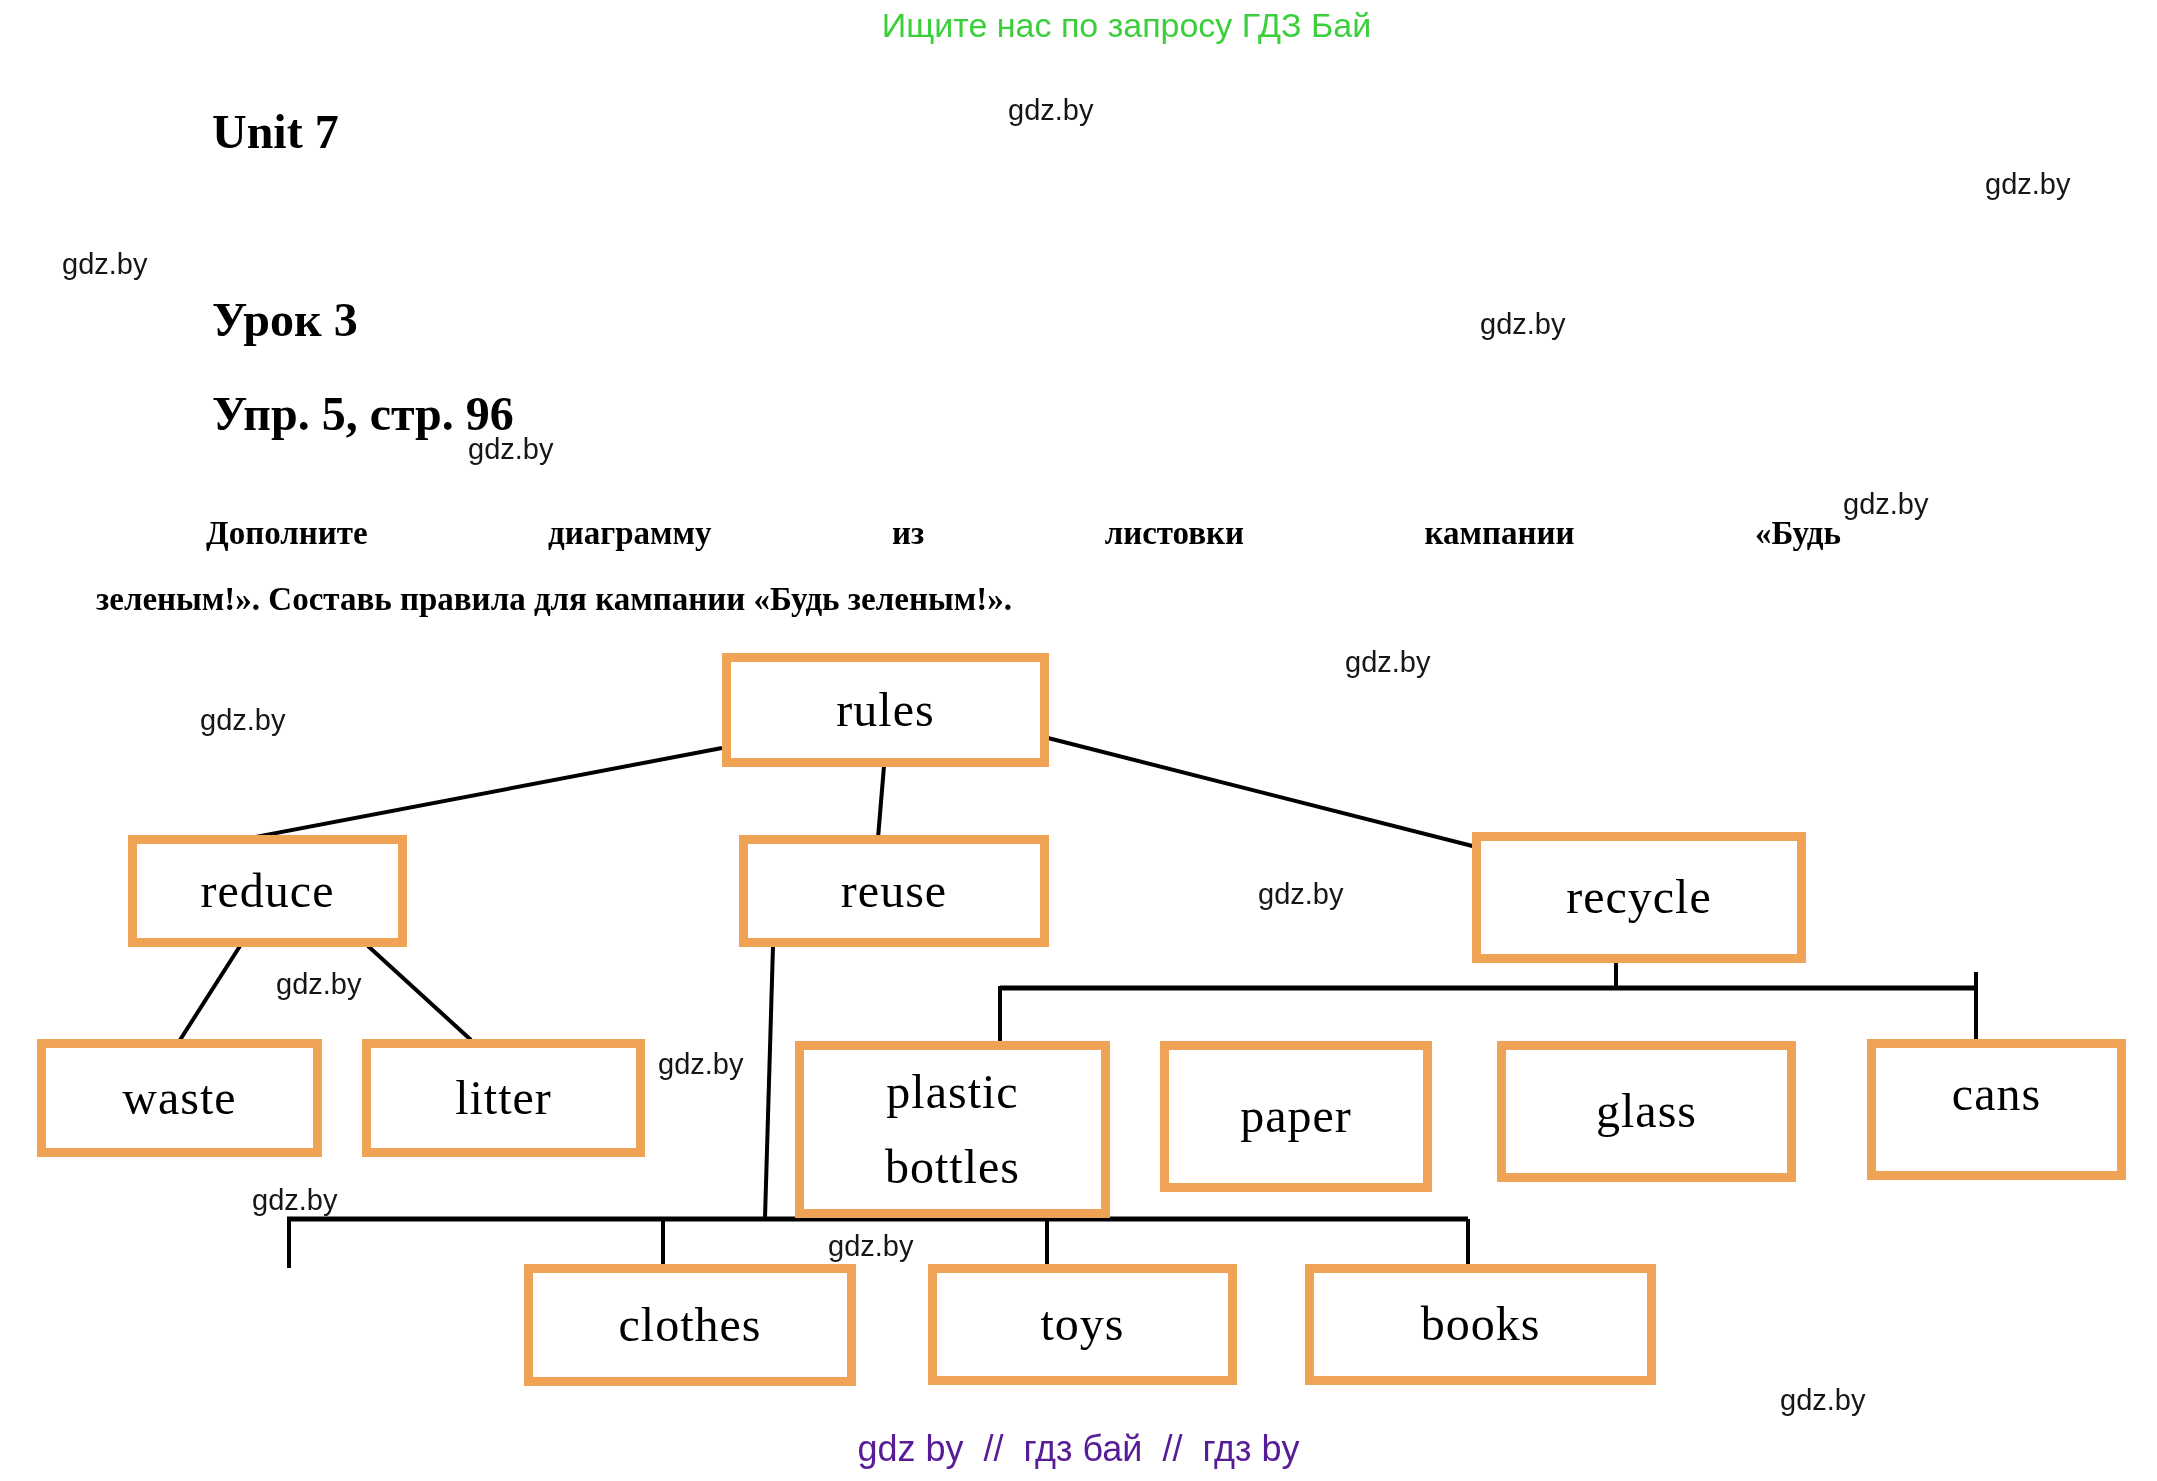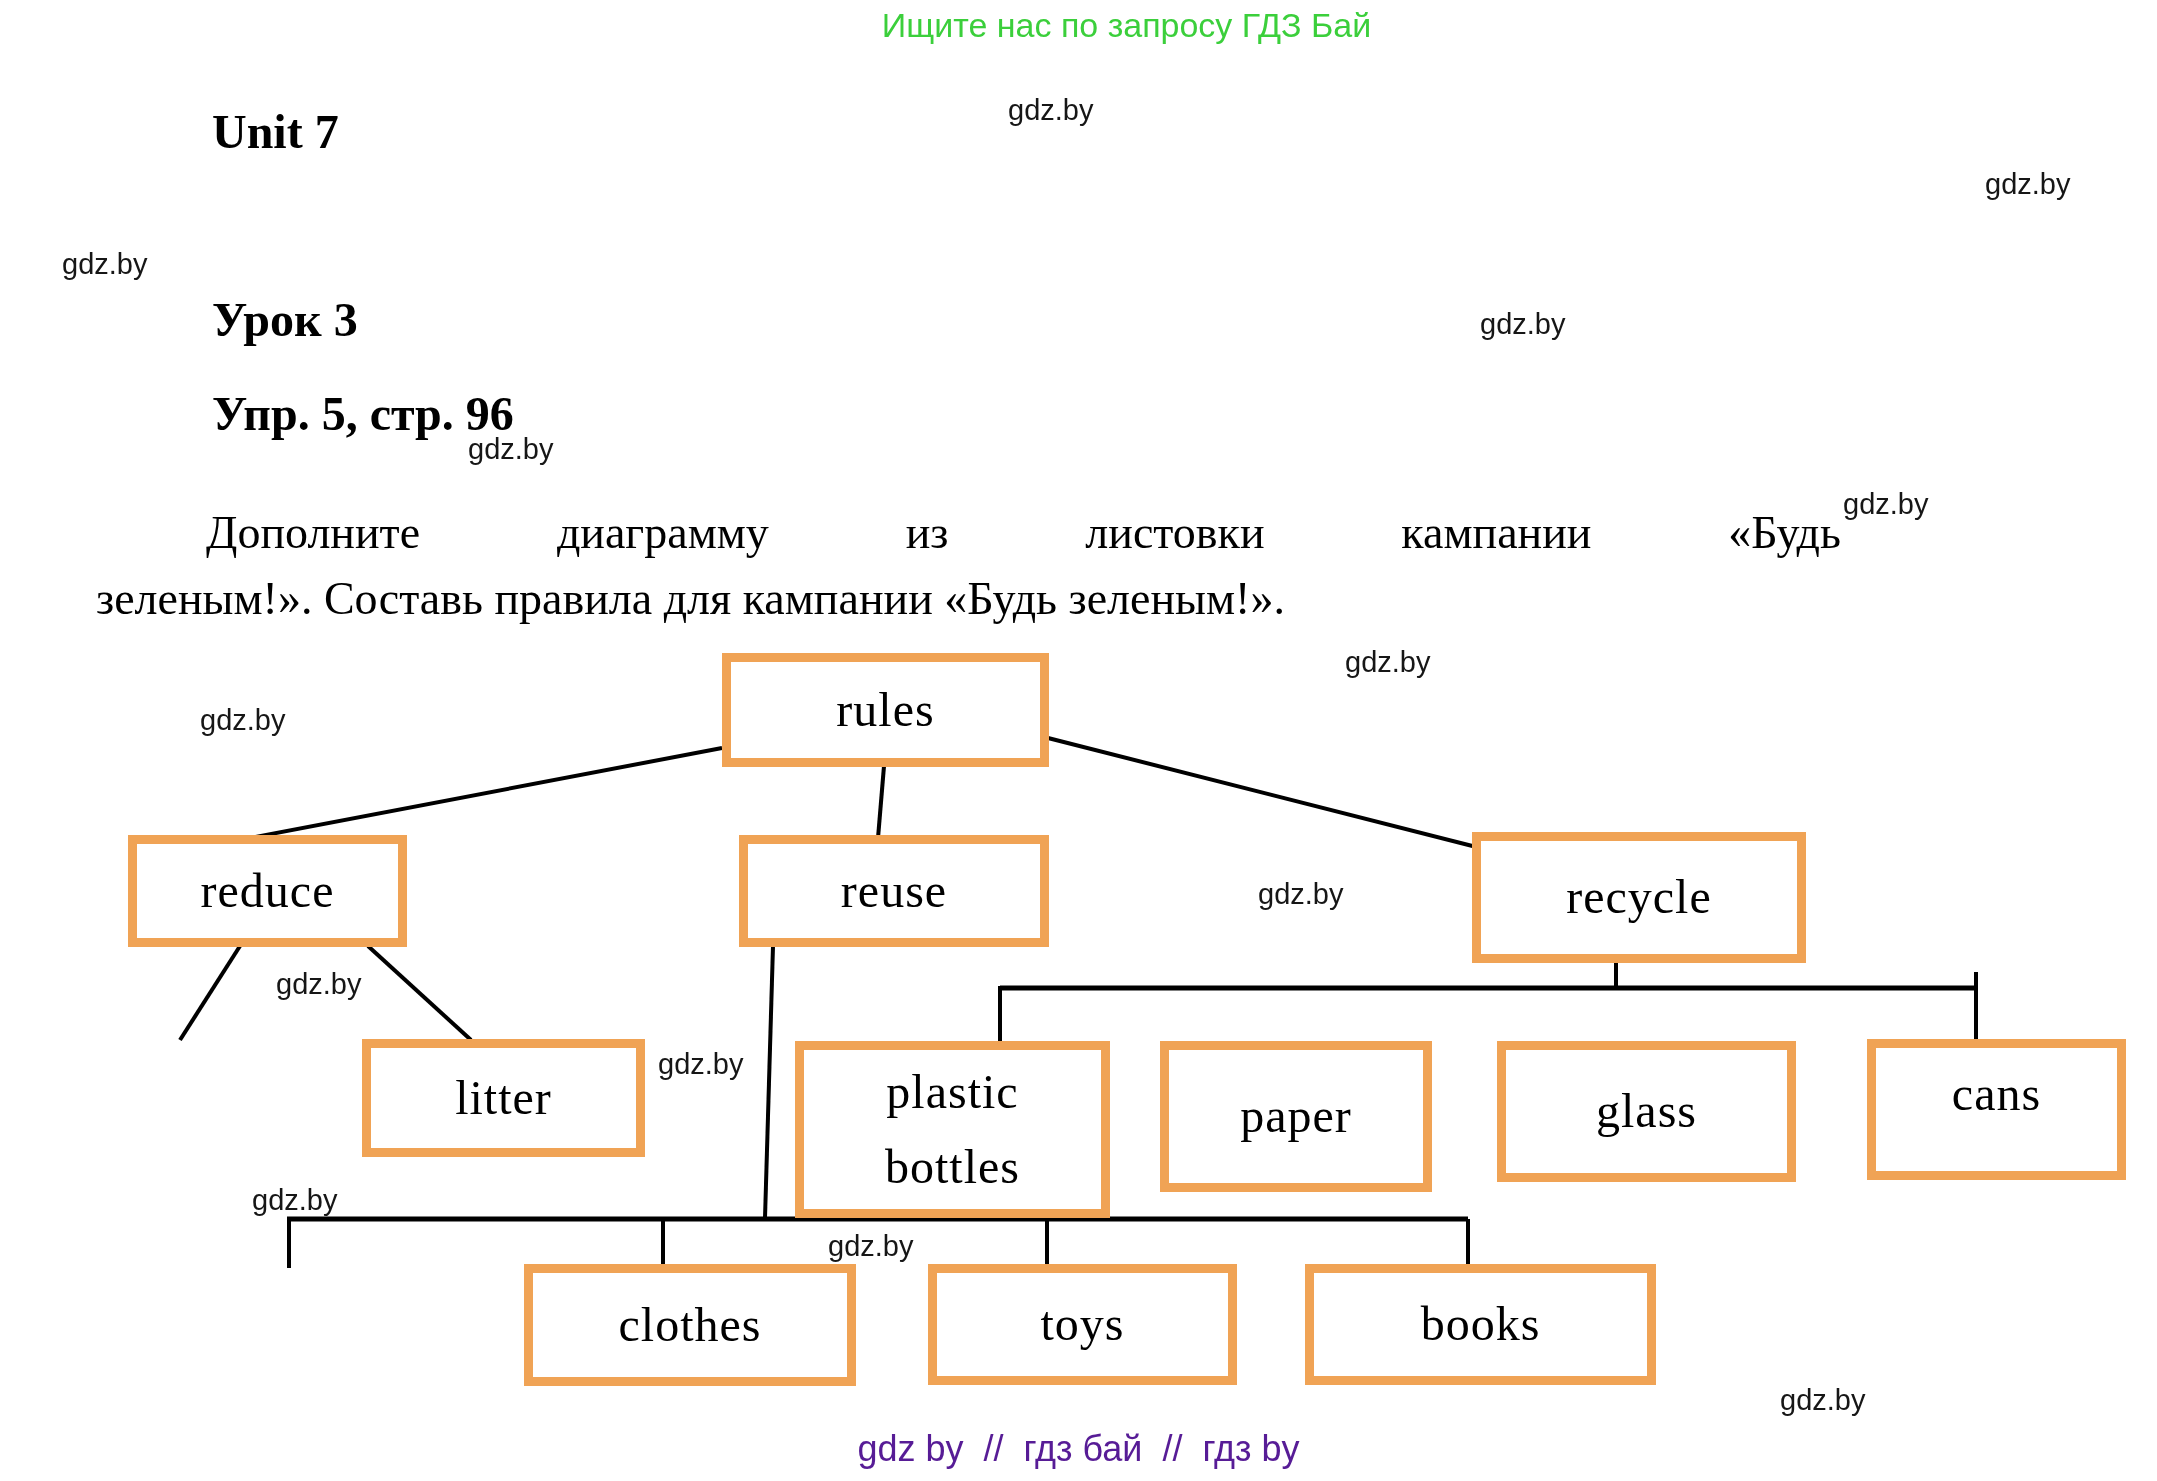--- a/index.html
+++ b/index.html
@@ -21,21 +21,21 @@
     position:absolute;
     font-family:"Liberation Sans", sans-serif;
     font-size:29px;color:#161616;white-space:nowrap;margin-top:8px;
   }
   .h-title{
     position:absolute;left:212px;
     font-weight:bold;font-size:48px;white-space:nowrap;
   }
   .task{
     position:absolute;left:96px;top:500px;width:1745px;
-    font-weight:normal;font-size:46px;line-height:66px;
+    font-weight:bold;font-size:33px;line-height:66px;
   }
   .task .l1{text-align:justify;text-align-last:justify;text-indent:110px;}
   .task .l2{text-align:left;}
   .edges{position:absolute;left:0;top:0;width:2157px;height:1481px;pointer-events:none;}
   .edges line{stroke:var(--line,#000);stroke-width:4;}
   .edges line.thick{stroke-width:5;}
   .node{
     position:absolute;
     border:9px solid var(--orange,#F0A355);
     background:#fff;
@@ -107,20 +107,23 @@
   </div>
   <div class="node" style="left:128px;top:835px;width:279px;height:112px">
     <span>reduce</span>
   </div>
   <div class="node" style="left:739px;top:835px;width:310px;height:112px">
     <span>reuse</span>
   </div>
   <div class="node" style="left:1472px;top:832px;width:334px;height:131px">
     <span>recycle</span>
   </div>
+  <div class="node" style="left:37px;top:1039px;width:285px;height:118px">
+    <span>waste</span>
+  </div>
   <div class="node" style="left:362px;top:1039px;width:283px;height:118px">
     <span>litter</span>
   </div>
   <div class="node" style="left:795px;top:1041px;width:315px;height:177px">
     <span style="width:230px">plastic bottles</span>
   </div>
   <div class="node" style="left:1160px;top:1041px;width:272px;height:151px">
     <span>paper</span>
   </div>
   <div class="node" style="left:1497px;top:1041px;width:299px;height:141px">

